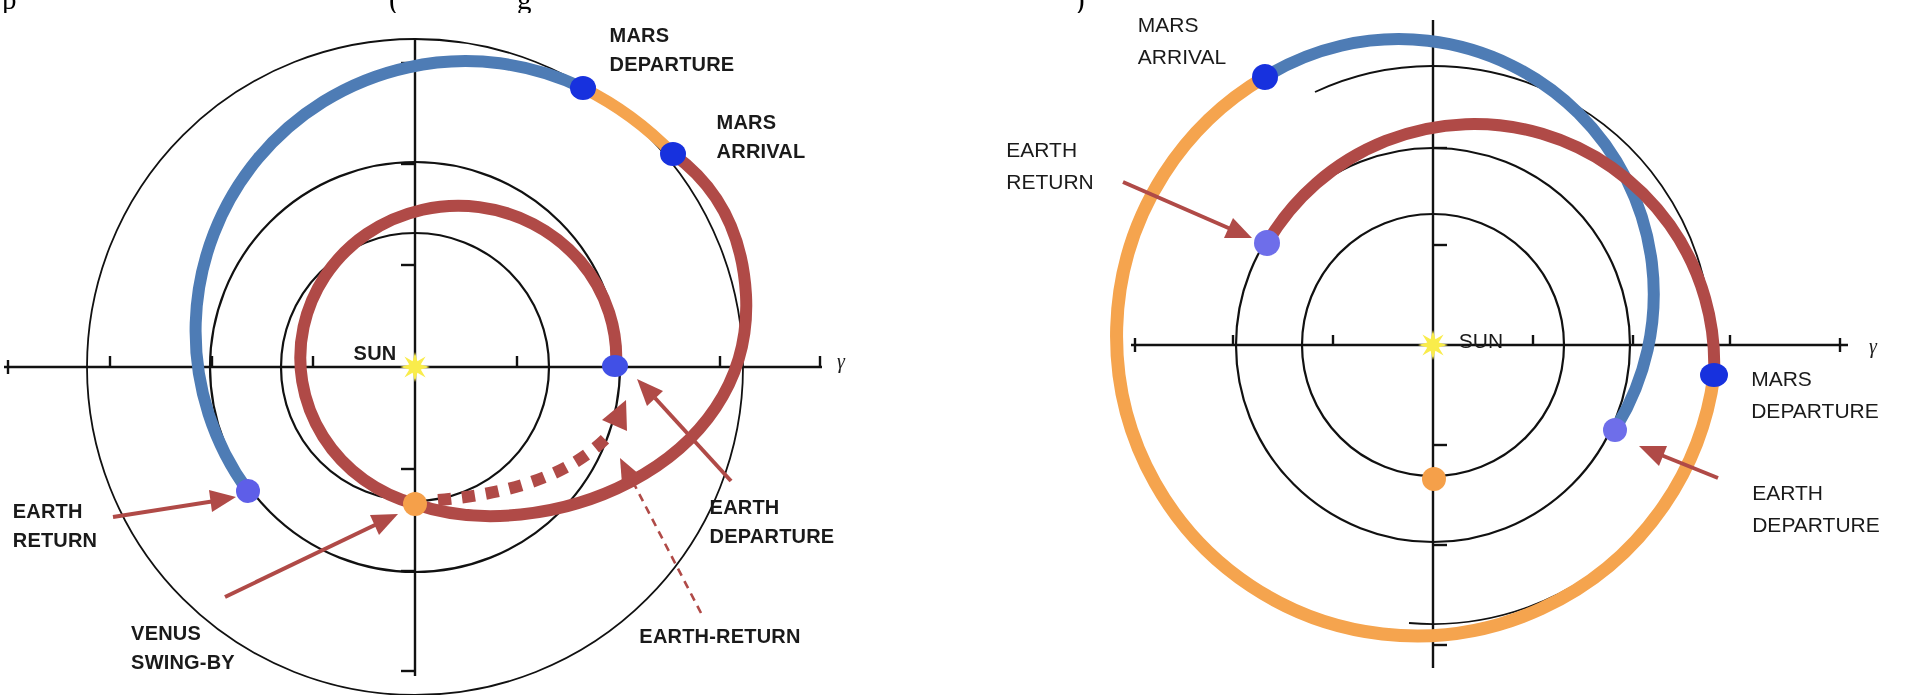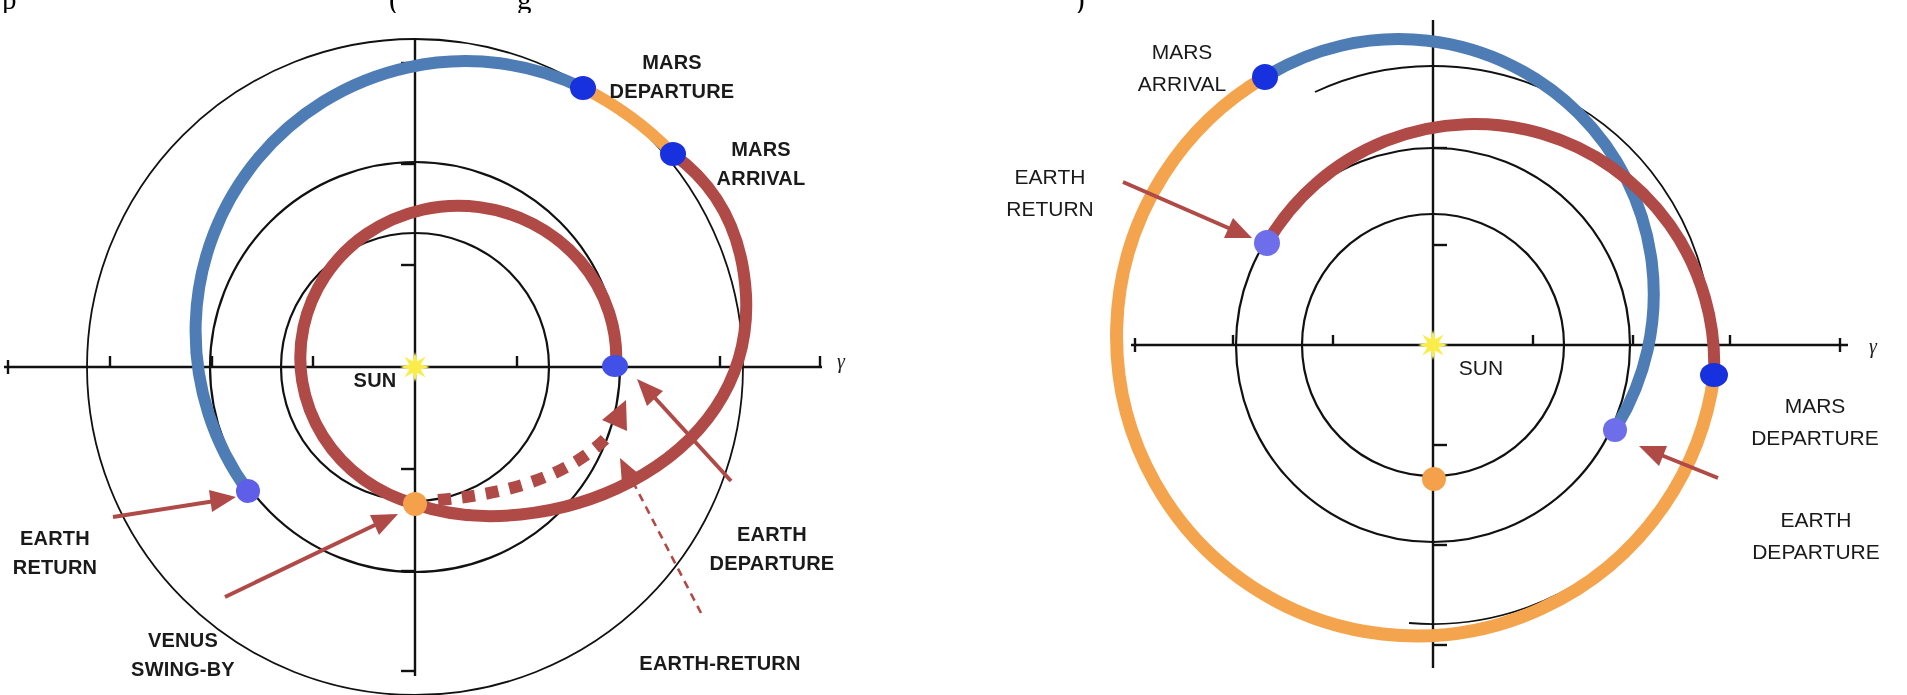--- a/index.html
+++ b/index.html
@@ -1,18 +1,18 @@
 <!DOCTYPE html>
 <html><head>
 <meta charset="utf-8">
 <style>
   html,body{margin:0;padding:0;background:#ffffff;}
   #canvas{position:relative;width:1907px;height:695px;background:#ffffff;overflow:hidden;
           font-family:"Liberation Sans",sans-serif;}
-  .lbl{position:absolute;transform:translate(-50%,-50%);text-align:center;color:#1a1a1a;white-space:nowrap;margin-top:27px;}
+  .lbl{position:absolute;transform:translate(-50%,-50%);color:#1a1a1a;white-space:nowrap;}
   .lbl-bold{font-weight:bold;font-size:20px;line-height:29px;letter-spacing:0.2px;}
   .lbl-reg{font-weight:400;font-size:21px;line-height:32px;}
   .gamma{position:absolute;transform:translate(-50%,-50%);font-family:"Liberation Serif",serif;
          font-style:italic;font-size:20px;color:#1a1a1a;}
   .cap-frag{position:absolute;top:-17px;font-family:"Liberation Serif",serif;font-size:29px;color:#000;}
   #caption-strip{position:absolute;left:0;top:0;width:1200px;height:13px;overflow:hidden;}
   svg{position:absolute;left:0;top:0;}
 </style>
 </head>
 <body>
@@ -147,21 +147,21 @@
   <div class="lbl lbl-bold" style="left:761px;top:137px">
     <div>MARS</div>
     <div>ARRIVAL</div>
   </div>
   <div class="lbl lbl-bold" style="left:375px;top:353px">SUN</div>
   <div class="gamma" style="left:841px;top:361px">γ</div>
   <div class="lbl lbl-bold" style="left:55px;top:526px">
     <div>EARTH</div>
     <div>RETURN</div>
   </div>
-  <div class="lbl lbl-bold" style="left:183px;top:628px">
+  <div class="lbl lbl-bold" style="left:183px;top:648px">
     <div>VENUS</div>
     <div>SWING-BY</div>
   </div>
   <div class="lbl lbl-bold" style="left:772px;top:522px">
     <div>EARTH</div>
     <div>DEPARTURE</div>
   </div>
   <div class="lbl lbl-bold" style="left:720px;top:636px">
     <div>EARTH-RETURN</div>
   </div>

